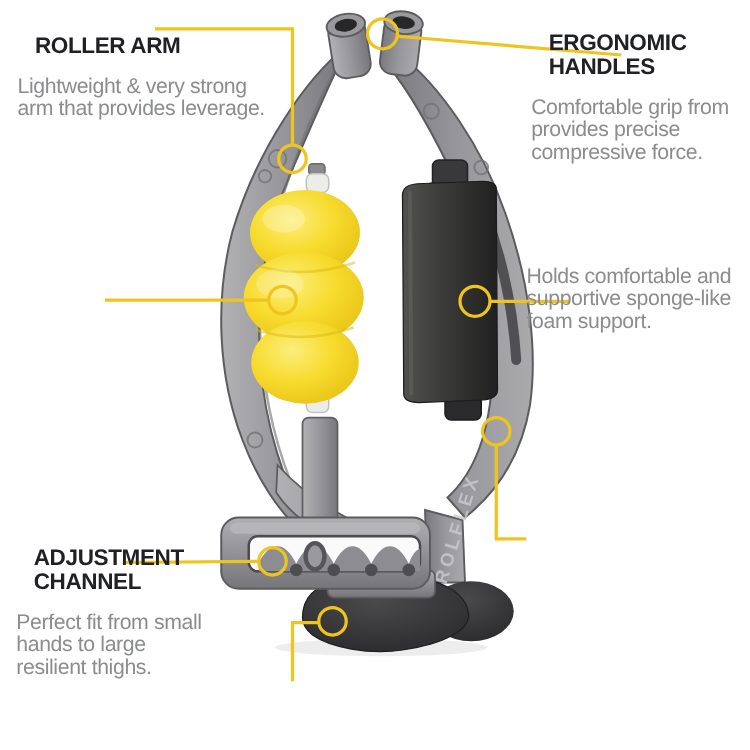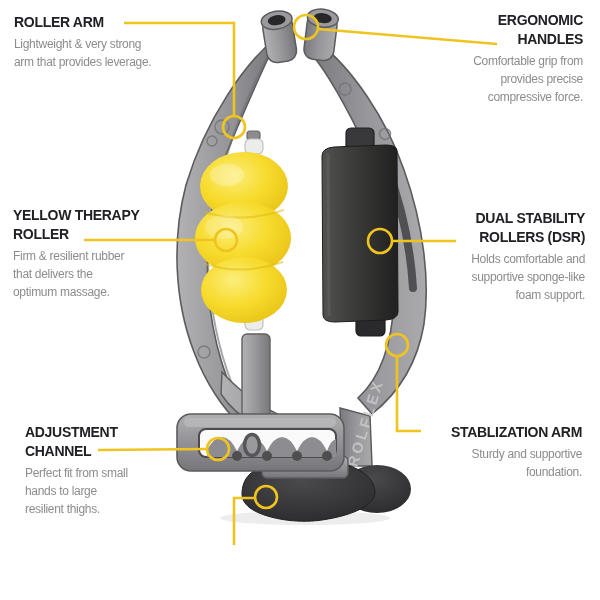--- a/index.html
+++ b/index.html
@@ -3,28 +3,28 @@
 <meta charset="utf-8">
 <style>
   html,body{margin:0;padding:0;background:#ffffff;}
   #stage{
     position:relative;width:600px;height:600px;background:#ffffff;overflow:hidden;
     font-family:"Liberation Sans", sans-serif;
   }
   #stage svg{position:absolute;left:0;top:0;}
   .callout{position:absolute;}
   .co-title{
-    margin:0;font-size:14px;font-weight:700;line-height:19px;
+    margin:14px;font-size:18px;font-weight:700;line-height:19px;
     color:var(--title-text,#202124);letter-spacing:-0.3px;white-space:pre-line;
   }
   .co-body{
-    margin:3px 0 0 0;font-size:12px;font-weight:400;line-height:18px;
+    margin:3px 0 0 0;font-size:17px;font-weight:400;line-height:18px;
     color:var(--body-text,#8b8c8e);letter-spacing:-0.3px;white-space:pre-line;
   }
-  .align-right{text-align:right;}
+  .align-right{text-align:left;}
   .align-center{text-align:center;}
   .co{stroke:var(--accent,#efc41f);stroke-width:2.6;fill:none;}
   .brandtxt{fill:#c9c9cc;opacity:.85;font-family:"Liberation Sans",sans-serif;
     font-weight:700;font-size:15px;letter-spacing:3px;}
 </style>
 </head>
 <body>
 
 <div id="stage">
 
@@ -185,44 +185,30 @@
   </div>
 
   <div class="callout align-right" style="right:17px;top:11px;">
     <h2 class="co-title">ERGONOMIC
 HANDLES</h2>
     <p class="co-body">Comfortable grip from
 provides precise
 compressive force.</p>
   </div>
 
-  <div class="callout" style="left:13px;top:206px;">
-    <h2 class="co-title">YELLOW THERAPY
-ROLLER</h2>
-    <p class="co-body">Firm &amp; resilient rubber
-that delivers the
-optimum massage.</p>
-  </div>
 
   <div class="callout align-right" style="right:15px;top:209px;">
-    <h2 class="co-title">DUAL STABILITY
-ROLLERS (DSR)</h2>
     <p class="co-body">Holds comfortable and
 supportive sponge-like
 foam support.</p>
   </div>
 
-  <div class="callout" style="left:25px;top:423px;">
+  <div class="callout" style="left:13px;top:423px;">
     <h2 class="co-title">ADJUSTMENT
 CHANNEL</h2>
     <p class="co-body">Perfect fit from small
 hands to large
 resilient thighs.</p>
   </div>
 
-  <div class="callout align-right" style="right:18px;top:423px;">
-    <h2 class="co-title">STABLIZATION ARM</h2>
-    <p class="co-body">Sturdy and supportive
-foundation.</p>
-  </div>
 
 
 </div>
 
 </body></html>

